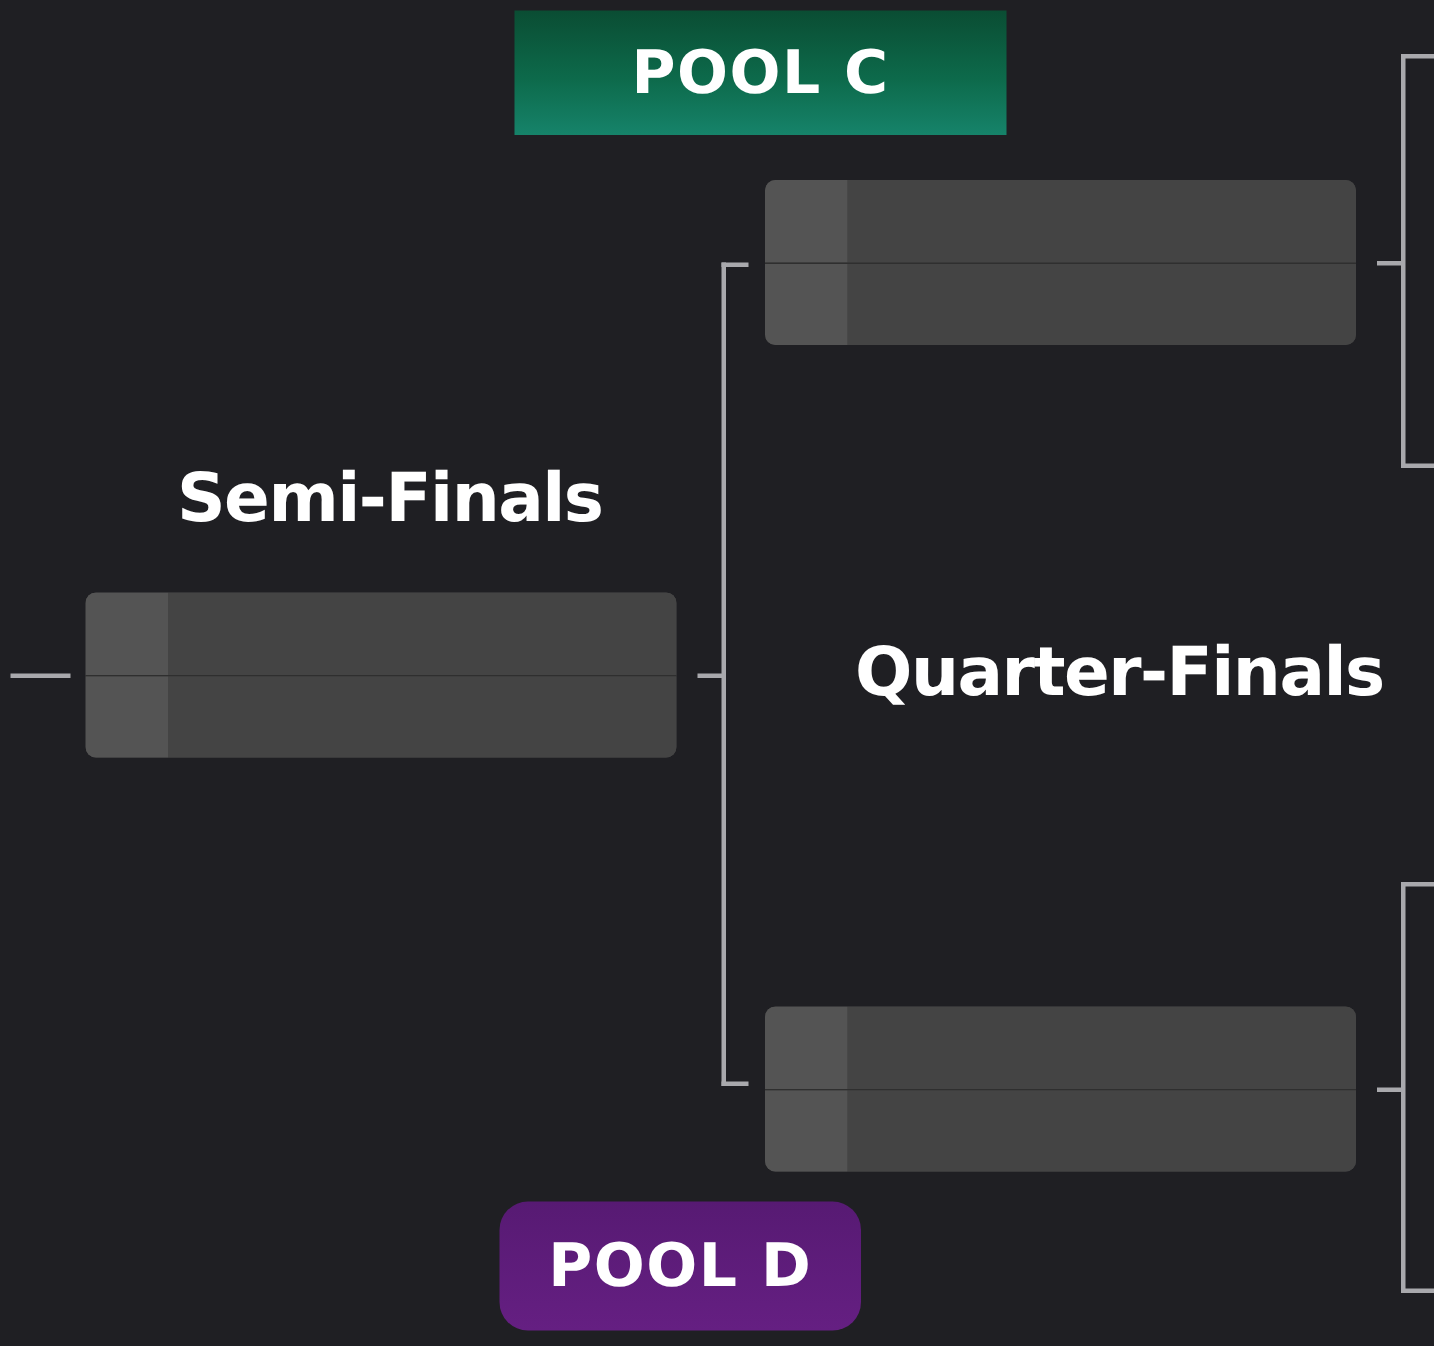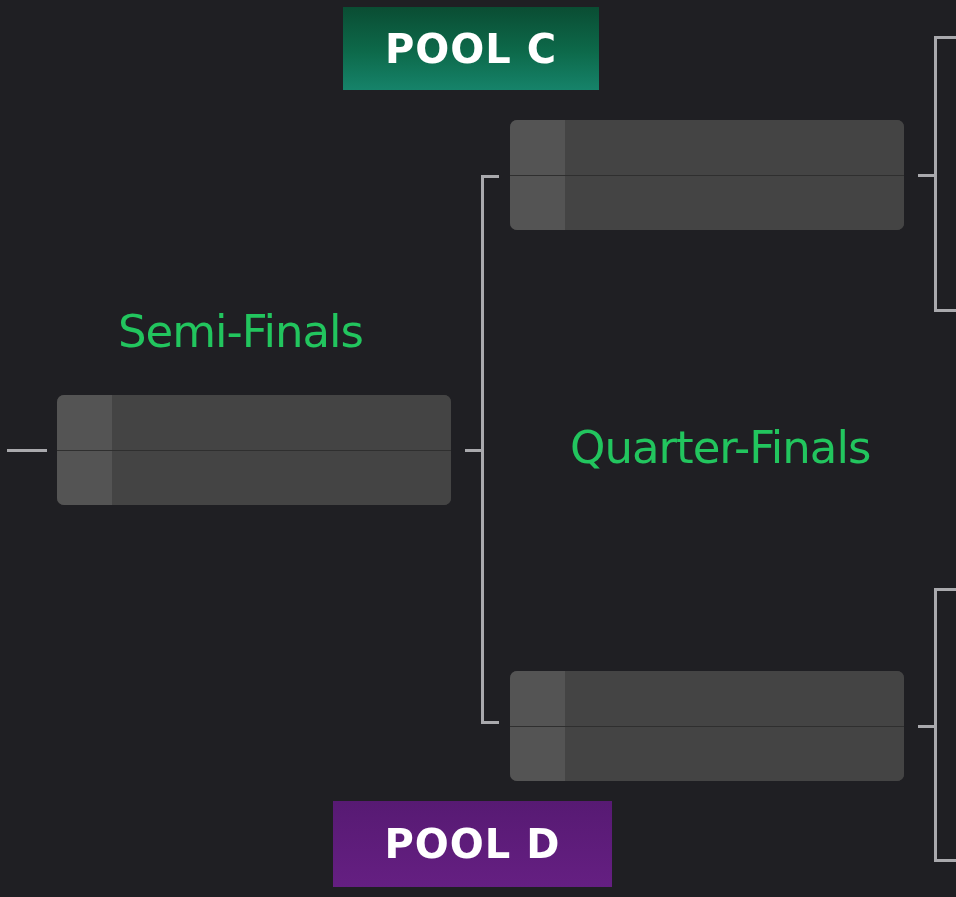--- a/index.html
+++ b/index.html
@@ -6,26 +6,26 @@
   body {
     width: 956px; height: 897px; position: relative; overflow: hidden;
     background: #1f1f23;
     font-family: "Liberation Sans", sans-serif;
   }
   .pool-banner {
     position: absolute; display: flex; align-items: center; justify-content: center;
     color: #ffffff; font-family: "DejaVu Sans", sans-serif; font-weight: bold;
     letter-spacing: 1px; font-size: 40px;
   }
-  .pool-c { left: 343px; top: 7px; width: 256px; height: 83px;
+  .pool-c { left: 343px; top: 7px; width: 328px; height: 83px;
     background: linear-gradient(180deg, #0a4d33 0%, #0d6a4b 55%, #16836a 100%); }
-  .pool-d { left: 333px; top: 801px; width: 279px; height: 86px;
-    background: linear-gradient(180deg, #571a73 0%, #651f82 100%); }
+  .pool-d { left: 333px; top: 801px; width: 241px; height: 86px;
+    background: linear-gradient(180deg, #571a73 0%, #651f82 100%); border-radius: 19px; }
   .round-label {
-    position: absolute; color: #22c55e; font-weight: 400;
+    position: absolute; color: #ffffff; font-weight: 700;
     font-family: "DejaVu Sans", sans-serif; font-size: 45px; letter-spacing: -1px;
     white-space: nowrap;
   }
   .match {
     position: absolute; width: 394px; height: 110px; border-radius: 7px;
     overflow: hidden; background: #444444;
   }
   .slot { position: absolute; left: 0; width: 100%; height: 55px; display: flex; }
   .slot.top { top: 0; }
   .slot.bottom { top: 55px; border-top: 1px solid #2f2f2f; }

